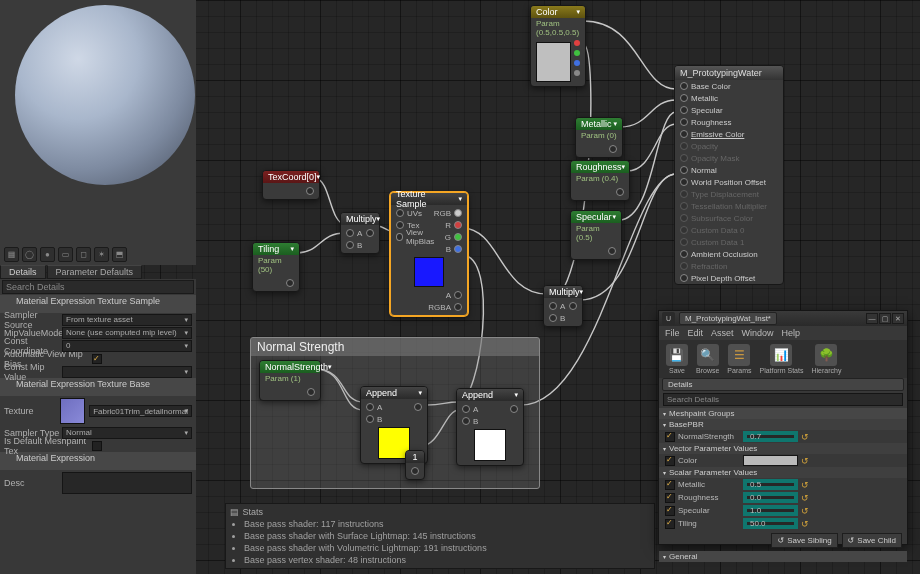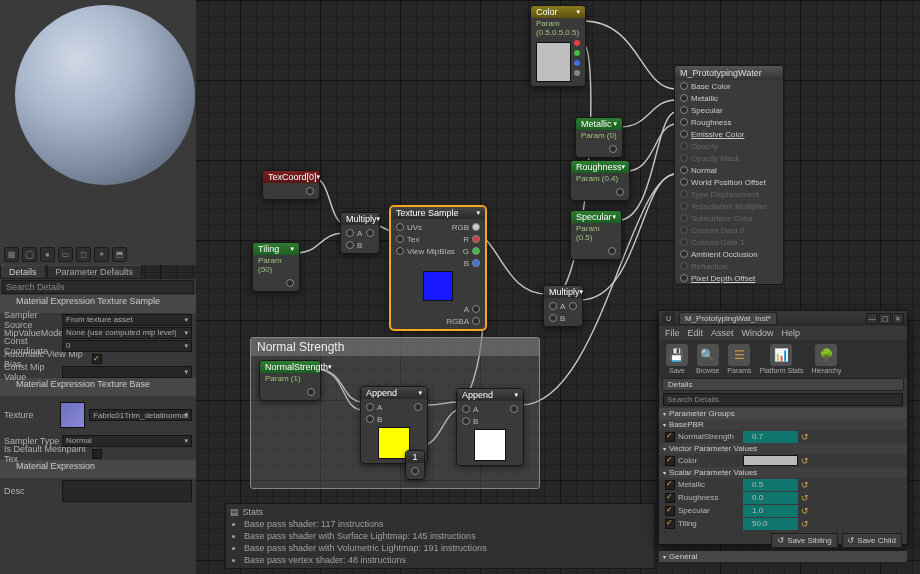--- a/index.html
+++ b/index.html
@@ -143,21 +143,21 @@
   .tbtn .ico { width:22px;height:22px;background:#505050;border-radius:3px;display:flex;align-items:center;justify-content:center;font-size:12px;color:#c89640;}
   .tbtn .tlbl { font-size:7px; color:#aaa; }
   .inst-details-tab { margin:0 3px; }
   .inst-search { height:13px; margin:2px 4px; background:#2a2a2a; border:1px solid #151515;display:flex;align-items:center;padding:0 3px;font-size:8px;color:#888;}
   .cat-hdr {
     background:#464646; font-size:8px; color:#ccc; padding:1px 4px; display:flex; align-items:center; gap:3px;
   }
   .cat-hdr::before { content:"▾"; font-size:6px;}
   .iprop { display:flex; align-items:center; font-size:8px; padding:1px 6px; height:13px; }
   .iprop .ilbl { width:78px; display:flex; align-items:center; gap:3px; }
-  .ival { width:55px; height:11px; background:#272727; border:6px solid #0f766e; color:#bbb; padding:0 3px; display:flex; align-items:center;}
+  .ival { width:55px; height:11px; background:#272727; border:4px solid #0f766e; color:#bbb; padding:0 3px; display:flex; align-items:center;}
   .reset { font-size:9px; color:#d6a53a; margin-left:3px; }
   .color-swatch { width:55px;height:11px;background:#bababa;border:1px solid #151515;}
   .save-btns { display:flex; justify-content:flex-end; gap:4px; padding:3px 5px;}
   .ue-btn { background:#3d3d3d;border:1px solid #1e1e1e;font-size:8px;color:#ccc;padding:2px 5px;display:flex;align-items:center;gap:3px;}
 </style>
 </head>
 <body>
 
 <div class="graph-bg"></div>
 
@@ -220,21 +220,21 @@
   <div class="prop-row">
     <span class="lbl" style="width:88px">Automatic View Mip Bias</span>
     <div class="chk on"></div>
   </div>
   <div class="prop-row">
     <span class="lbl">Const Mip Value</span>
     <div class="dropdown"></div>
   </div>
 
   <div class="section-hdr">Material Expression Texture Base</div>
-  <div class="prop-row" style="height:38px">
+  <div class="prop-row" style="height:30px">
     <span class="lbl">Texture</span>
     <div class="thumb"></div>
     <div class="dropdown" style="margin-left:4px">Fabric01Trim_detailnormal</div>
   </div>
   <div class="prop-row">
     <span class="lbl">Sampler Type</span>
     <div class="dropdown">Normal</div>
   </div>
   <div class="prop-row">
     <span class="lbl" style="width:88px">Is Default Meshpaint Tex</span>
@@ -371,21 +371,21 @@
       </div>
     <div class="pin-row">
         <div class="pin-l">
           <div class="pin"></div>
           <span>B</span>
         </div>
       </div>
   </div>
 </div>
 
-<div class="node sel dark" style="left:390px;top:206px;width:96px">
+<div class="node sel dark" style="left:390px;top:192px;width:78px">
   <div class="title">
       <span>Texture Sample</span>
       <span class="arrow">▾</span>
     </div>
   <div class="body">
     <div class="pin-row">
         <div class="pin-l">
           <div class="pin"></div>
           <span>UVs</span>
         </div>
@@ -607,21 +607,21 @@
           <div class="pin" style=""></div>
           <span>Ambient Occlusion</span>
         </div>
       </div>
       <div class="pin-row" style="color: rgb(102, 102, 102);">
         <div class="pin-l">
           <div class="pin" style="opacity:.4"></div>
           <span>Refraction</span>
         </div>
       </div>
-      <div class="pin-row" style="color: rgb(204, 204, 204); text-decoration: underline;">
+      <div class="pin-row" style="color: rgb(204, 204, 204);">
         <div class="pin-l">
           <div class="pin" style=""></div>
           <span>Pixel Depth Offset</span>
         </div>
       </div>
     </div>
 </div>
 
 <div class="stats">
   <div class="sthdr">
@@ -670,21 +670,21 @@
         <div class="ico">📊</div>
         <div class="tlbl">Platform Stats</div>
       </div>
     <div class="tbtn">
         <div class="ico">🌳</div>
         <div class="tlbl">Hierarchy</div>
       </div>
   </div>
   <div class="inst-tab inst-details-tab">Details</div>
   <div class="inst-search">Search Details</div>
-  <div class="cat-hdr">Parameter Groups</div>
+  <div class="cat-hdr">Meshpaint Groups</div>
   <div class="cat-hdr" style="background:#3f3f3f">BasePBR</div>
   <div class="iprop">
     <div class="ilbl">
         <div class="chk on"></div>
         <span>NormalStrength</span>
       </div>
     <div class="ival">0.7</div>
       <span class="reset">↺</span>
   </div>
   <div class="cat-hdr" style="background:#3f3f3f">Vector Parameter Values</div>

